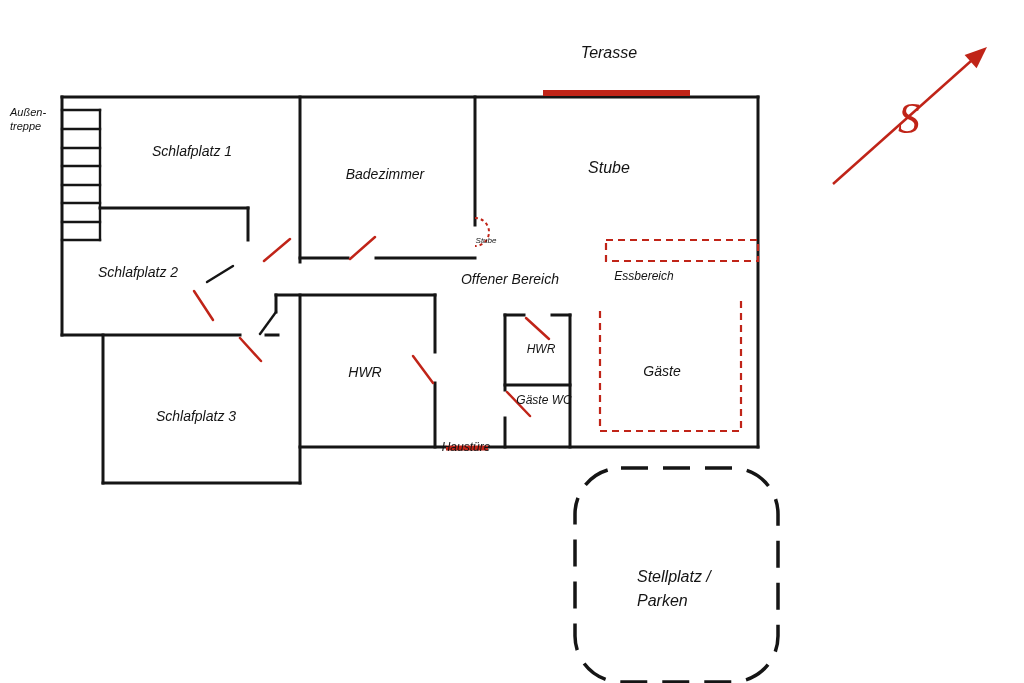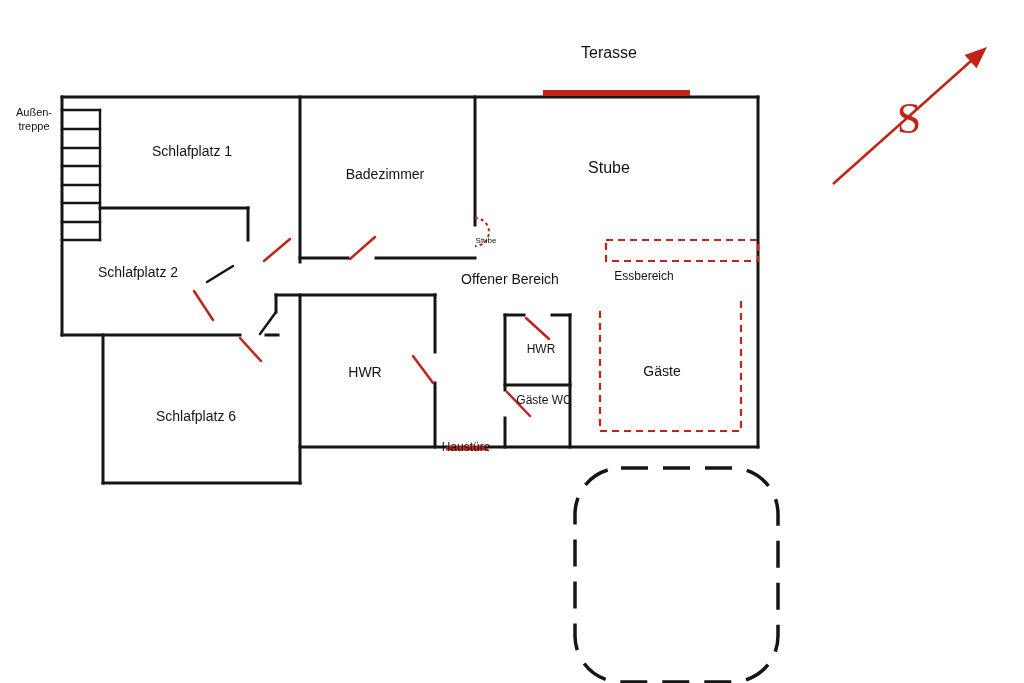--- a/index.html
+++ b/index.html
@@ -1,37 +1,37 @@
 <!DOCTYPE html>
 <html style="--wall: #151515; --accent: #c02418; --background: #ffffff;"><head>
 <meta charset="utf-8">
 <style>
   html,body{margin:0;padding:0;background:#fff;}
   .canvas{
     position:relative;width:1024px;height:683px;overflow:hidden;
     background:var(--background,#ffffff);
-    font-family:"Liberation Sans",sans-serif;color:#141414;
+    font-family:"Liberation Sans",sans-serif;color:#141414;font-style:italic;
   }
   .canvas svg{position:absolute;left:0;top:0;}
   
   .wall{fill:none;stroke:var(--wall,#151515);stroke-width:3;stroke-linecap:square;}
   .thin{stroke-width:2.4;}
   .leaf{fill:none;stroke:var(--wall,#151515);stroke-width:2.4;stroke-linecap:round;}
   .swing{fill:none;stroke:var(--accent,#c02418);stroke-width:2.5;stroke-linecap:round;}
   .reddash{fill:none;stroke:var(--accent,#c02418);stroke-width:2.2;stroke-dasharray:7 5;}
   .kaminarc{fill:none;stroke:var(--accent,#c02418);stroke-width:2;stroke-dasharray:3 3;}
   .thickdoor{fill:none;stroke:var(--accent,#c02418);stroke-width:6;}
   .frontdoor{fill:none;stroke:var(--accent,#c02418);stroke-width:5;}
   .parking{fill:none;stroke:var(--wall,#151515);stroke-width:3.5;stroke-dasharray:27 15;}
   .compassline{fill:none;stroke:var(--accent,#c02418);stroke-width:2.5;}
   .compasshead{fill:var(--accent,#c02418);stroke:none;}
   
   .lbl{position:absolute;transform:translate(-50%,-50%);white-space:nowrap;line-height:1.15;}
   .blk{position:absolute;white-space:nowrap;line-height:1.5;}
-  .s16{font-size:16px;} .s15{font-size:14px;} .s11{font-size:11px;line-height:1.3;text-align:center;}
+  .s16{font-size:16px;} .s15{font-size:14px;} .s11{font-size:11px;line-height:1.3;}
   .s10{font-size:12px;} .s8{font-size:8px;}
   .compass-s{
     position:absolute;transform:translate(-50%,-50%);
     font-family:"Liberation Serif",serif;font-size:44px;
     color:var(--accent,#c02418);
   }
 </style>
 </head>
 <body>
 
@@ -112,23 +112,27 @@
     <div>treppe</div>
   </div>
 
   <div class="lbl s15" style="left:192px;top:151px">Schlafplatz 1</div>
   <div class="lbl s15" style="left:385px;top:174px">Badezimmer</div>
   <div class="lbl s16" style="left:609px;top:168px">Stube</div>
   <div class="lbl s15" style="left:138px;top:272px">Schlafplatz 2</div>
   <div class="lbl s15" style="left:510px;top:279px">Offener Bereich</div>
   <div class="lbl s10" style="left:644px;top:277px">Essbereich</div>
   <div class="lbl s8" style="left:486px;top:241px">Stube</div>
-  <div class="lbl s15" style="left:196px;top:416px">Schlafplatz 6</div>
+  <div class="lbl s15" style="left:196px;top:416px">Schlafplatz 3</div>
   <div class="lbl s15" style="left:365px;top:372px">HWR</div>
   <div class="lbl s10" style="left:541px;top:350px">HWR</div>
   <div class="lbl s10" style="left:544px;top:401px">Gäste WC</div>
   <div class="lbl s15" style="left:662px;top:371px">Gäste</div>
   <div class="lbl s10" style="left:466px;top:448px">Haustüre</div>
 
+  <div class="blk s16" style="left:637px;top:565px">
+    <div>Stellplatz /</div>
+    <div>Parken</div>
+  </div>
 
   <div class="compass-s" style="left:909px;top:118px">S</div>
 
 </div>
 
 </body></html>

